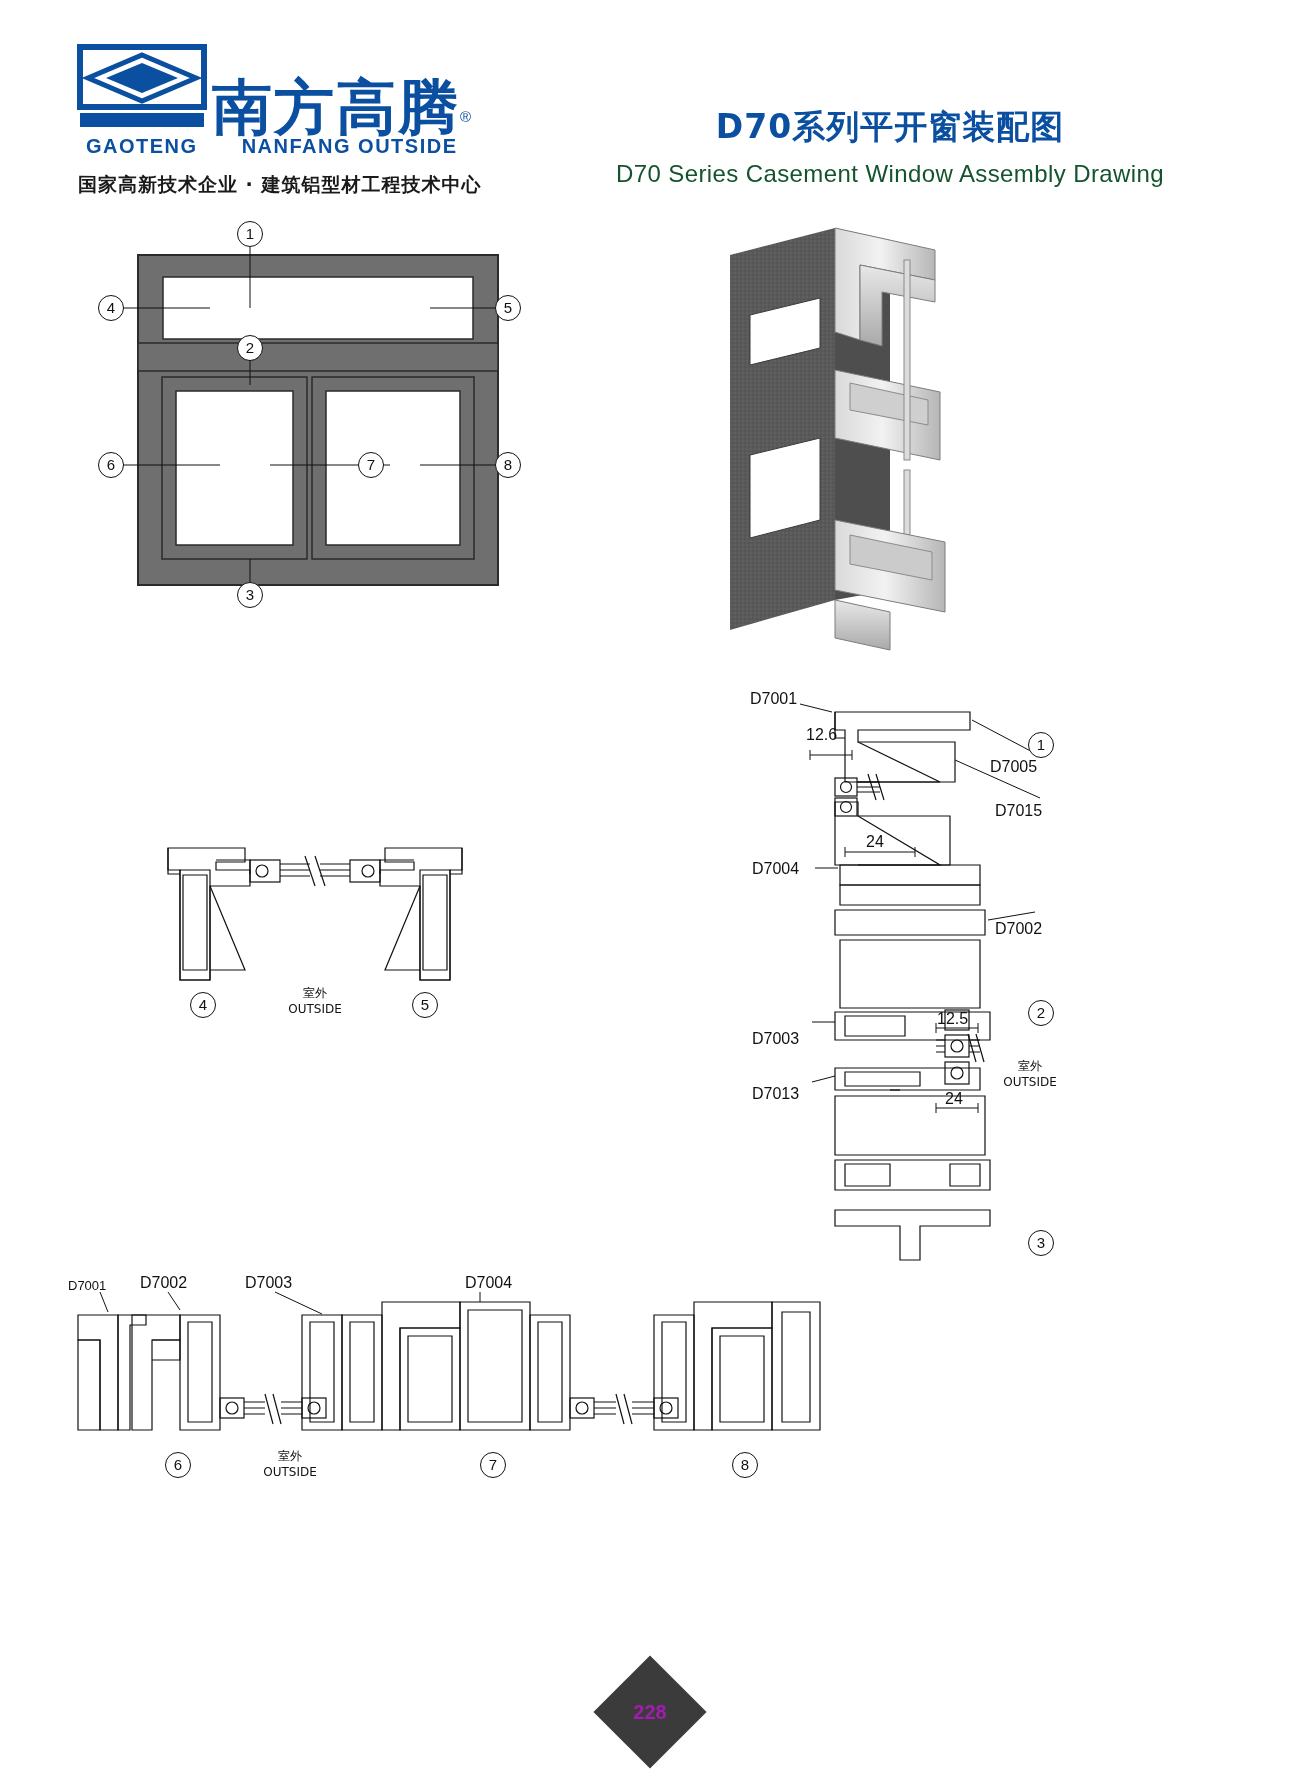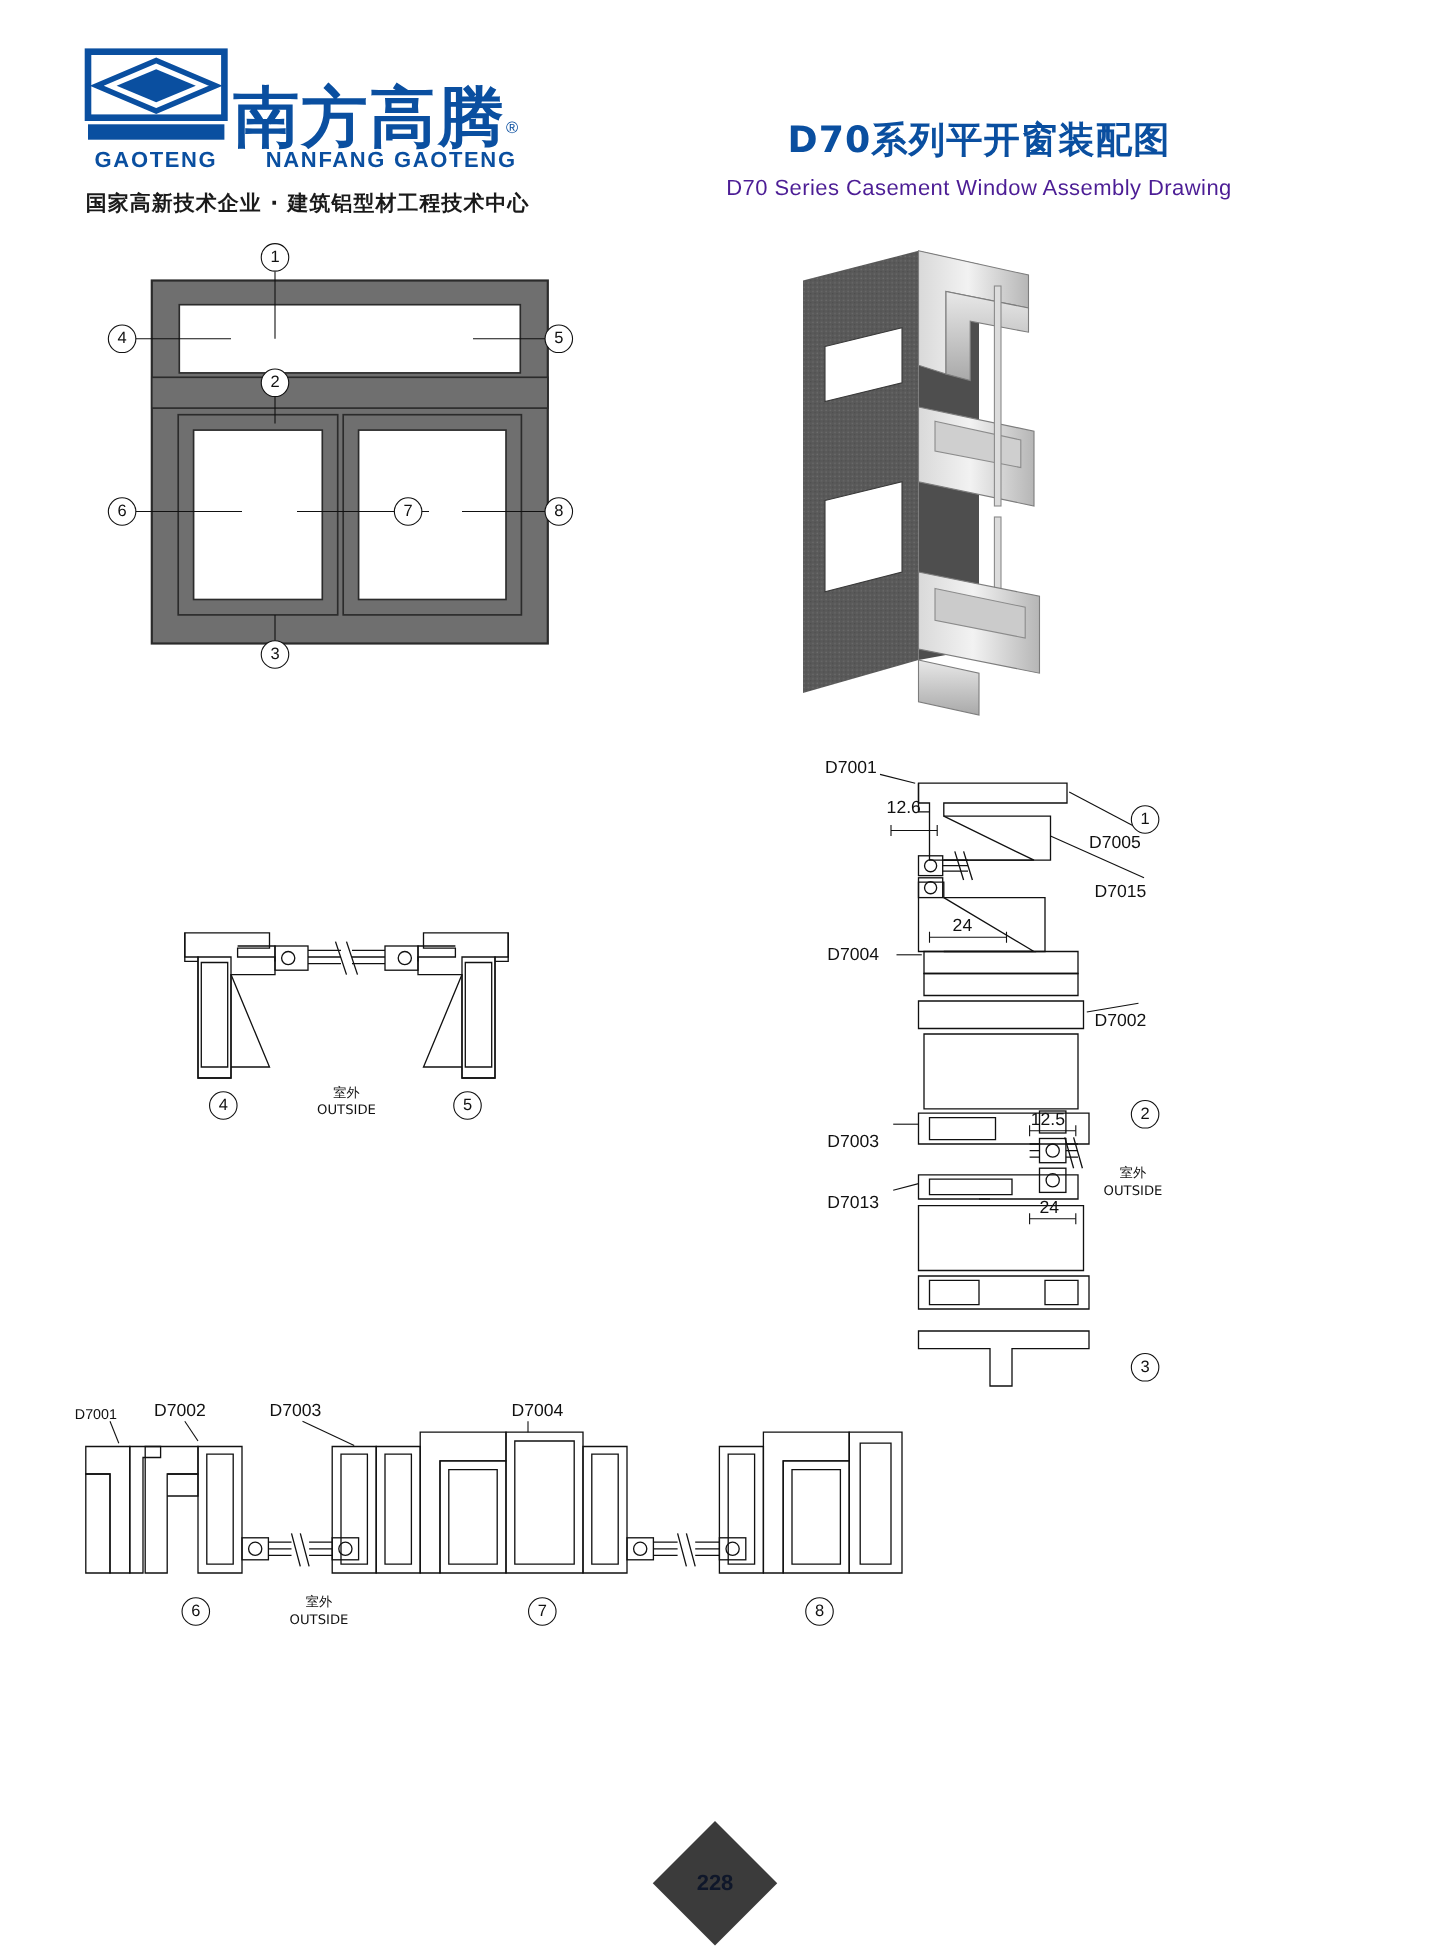--- a/index.html
+++ b/index.html
@@ -18,41 +18,41 @@
   .logo-row { display:flex; align-items:flex-end; }
   .logo-mark { width:128px; height:92px; position:relative; }
   .logo-mark svg { display:block; }
   .logo-cn { font-family:"DejaVu Sans", sans-serif; font-weight:bold; font-size:60px; color:#0a4fa0; letter-spacing:2px; line-height:1; margin-left:6px; }
   .logo-en { font-family:"Liberation Sans", sans-serif; font-weight:bold; font-size:20px; color:#0a4fa0; letter-spacing:1.5px; margin-left:8px; margin-top:2px; }
   .logo-reg { font-size:15px; color:#0a4fa0; vertical-align:super; }
   .logo-sub { margin-top:14px; font-size:19px; font-weight:bold; color:#1a1a1a; letter-spacing:1px; font-family:"DejaVu Sans", sans-serif; }
 
   .title-block { position:absolute; left:540px; top:105px; width:700px; text-align:center; }
   .title-cn { font-family:"DejaVu Sans", sans-serif; font-size:33px; font-weight:bold; color:#0a4fa0; letter-spacing:1px; }
-  .title-en { margin-top:10px; font-size:20px; color:#4c1d95; letter-spacing:0.4px; }
+  .title-en { margin-top:10px; font-size:24px; color:#14532d; letter-spacing:0.4px; }
 
   
   .lbl { position:absolute; font-size:16px; color:#111; white-space:nowrap; }
   .lbl-sm { position:absolute; font-size:13px; color:#111; white-space:nowrap; }
   .cn-lbl { position:absolute; text-align:center; font-size:12px; color:#111; line-height:1.35; font-family:"DejaVu Sans", sans-serif; white-space:nowrap; }
   .circ {
     position:absolute; width:26px; height:26px; border:1.4px solid #111; border-radius:50%;
     font-size:15px; line-height:24px; text-align:center; background:#fff; color:#111;
   }
   svg { overflow: visible; }
 
   
   .page-badge {
     position:absolute; left:610px; top:1672px; width:80px; height:80px;
     background:#3b3b3b; transform:rotate(45deg);
   }
   .page-num {
     position:absolute; left:610px; top:1672px; width:80px; height:80px;
     display:flex; align-items:center; justify-content:center;
-    color:#0f172a; font-size:20px; font-weight:bold;
+    color:#a21caf; font-size:20px; font-weight:bold;
   }
 </style>
 </head>
 <body>
 
 <div class="header">
 
   <div class="logo-block">
     <div class="logo-row">
       <span class="logo-mark">
@@ -62,21 +62,21 @@
           <polygon points="64,18 100,33 64,48 28,33" fill="#0a4fa0"></polygon>
           <rect x="2" y="68" width="124" height="14" fill="#0a4fa0"></rect>
         </svg>
       </span>
       <span>
         <span class="logo-cn">南方高腾</span><span class="logo-reg">®</span>
       </span>
     </div>
     <div style="display:flex;align-items:center;margin-top:-4px;margin-left:2px;">
       <span class="logo-en" style="position:relative;left:-2px;">GAOTENG</span>
-      <span class="logo-en" style="margin-left:42px;">NANFANG GAOTENG</span>
+      <span class="logo-en" style="margin-left:42px;">NANFANG OUTSIDE</span>
     </div>
     <div class="logo-sub">国家高新技术企业 · 建筑铝型材工程技术中心</div>
   </div>
 
   <div class="title-block">
     <div class="title-cn">D70系列平开窗装配图</div>
     <div class="title-en">D70 Series Casement Window Assembly Drawing</div>
   </div>
 </div>
 

